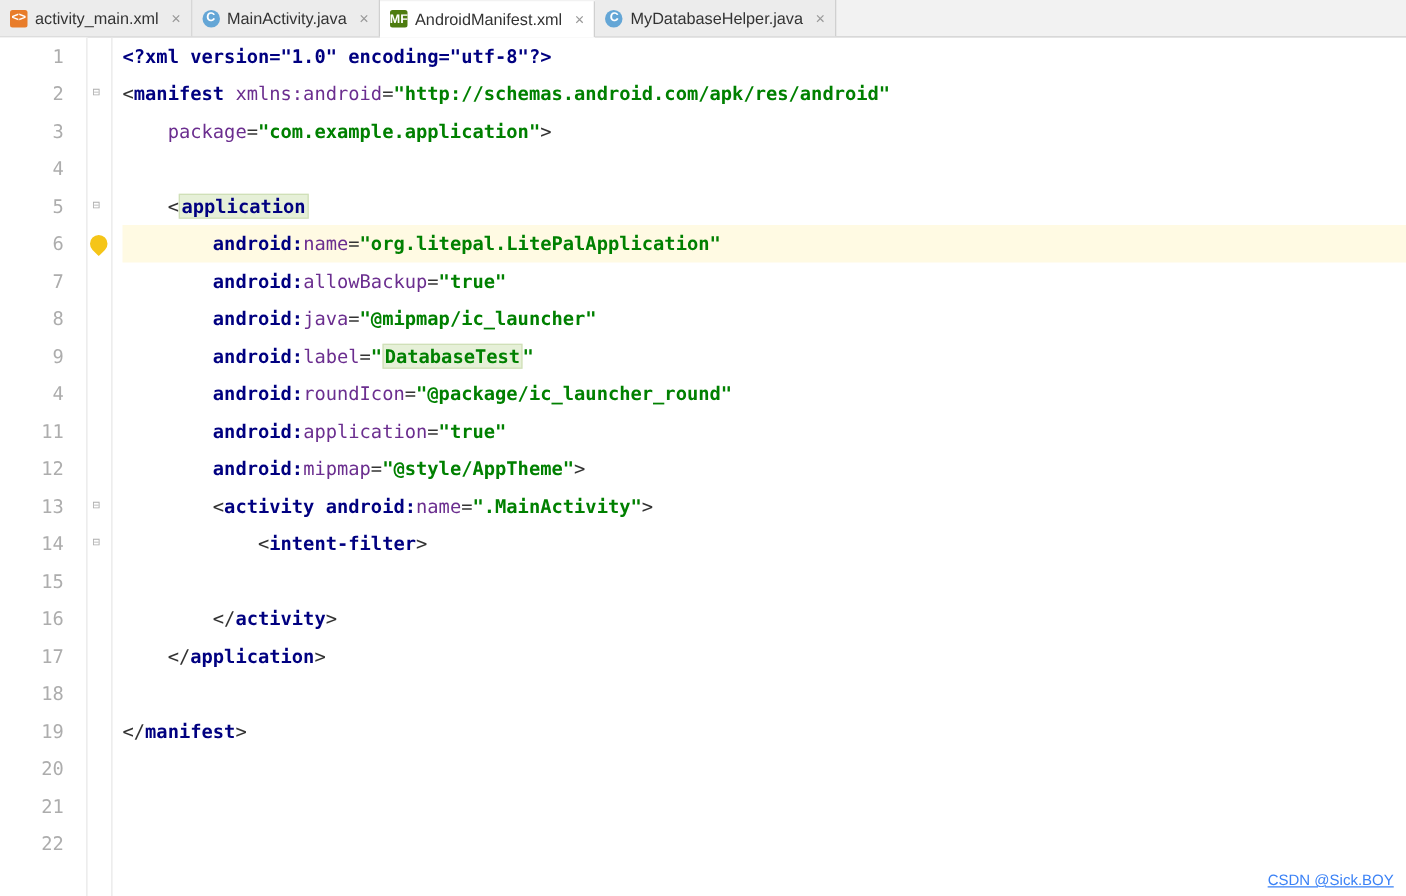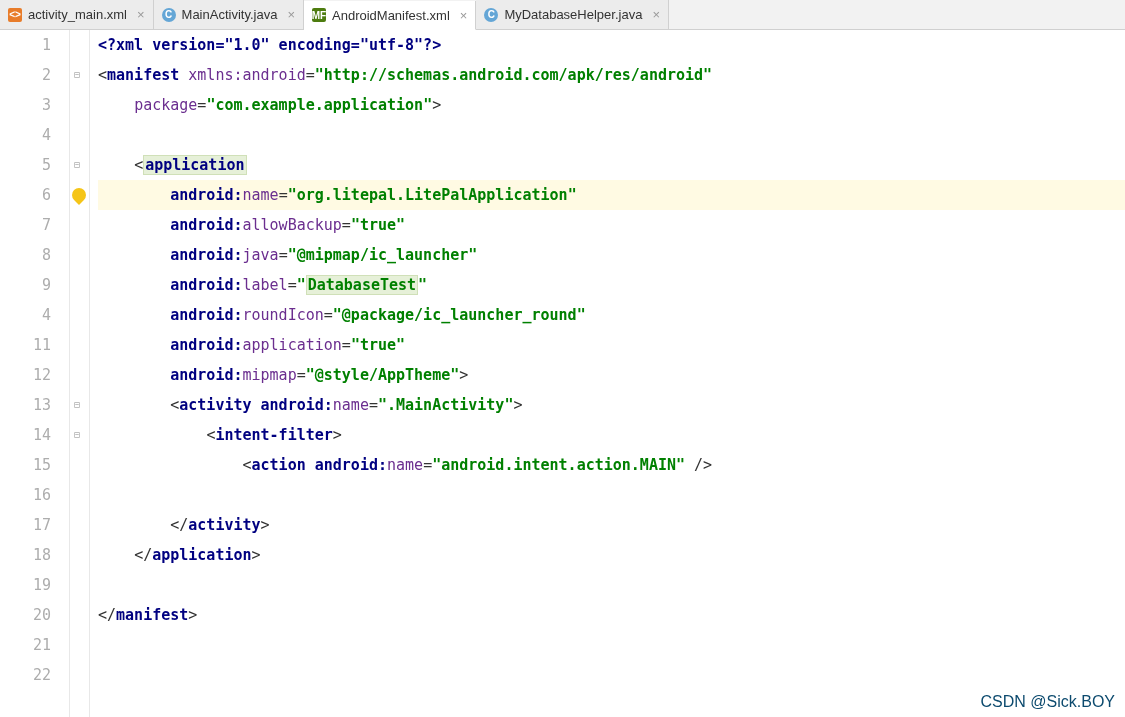--- a/index.html
+++ b/index.html
@@ -116,23 +116,24 @@
 }
 .c-tag { color: #000080; font-weight: bold; }
 .c-attr { color: #6b2e8f; font-weight: normal; }
 .c-ns { color: #000080; font-weight: bold; text-align: center; }
 .c-str { color: #008000; font-weight: bold; }
 .c-punct { color: #333; }
 .watermark {
   position: absolute;
   bottom: 6px;
   right: 10px;
-  color: #0c4a6e;
+  color: #3b82f6;
   font-family: sans-serif;
-  font-size: 16px;
+  font-size: 12px;
+  text-decoration: underline;
 }
 .bluebar {
   position:absolute;
   left:0;
   top:490px;
   width:4px;
   height:30px;
   background:#4a86e8;
 }
 </style>
@@ -207,21 +208,20 @@
     <div class="line">    <span class="c-punct">&lt;</span><span class="c-tag hl-box">application</span></div>
     <div class="line hl-line">        <span class="c-ns">android:</span><span class="c-attr">name</span><span class="c-punct">=</span><span class="c-str">"<span>org.litepal.LitePalApplication</span>"</span></div>
     <div class="line">        <span class="c-ns">android:</span><span class="c-attr">allowBackup</span><span class="c-punct">=</span><span class="c-str">"<span>true</span>"</span></div>
     <div class="line">        <span class="c-ns">android:</span><span class="c-attr">java</span><span class="c-punct">=</span><span class="c-str">"<span>@mipmap/ic_launcher</span>"</span></div>
     <div class="line">        <span class="c-ns">android:</span><span class="c-attr">label</span><span class="c-punct">=</span><span class="c-str">"<span class="hl-box">DatabaseTest</span>"</span></div>
     <div class="line">        <span class="c-ns">android:</span><span class="c-attr">roundIcon</span><span class="c-punct">=</span><span class="c-str">"<span>@package/ic_launcher_round</span>"</span></div>
     <div class="line">        <span class="c-ns">android:</span><span class="c-attr">application</span><span class="c-punct">=</span><span class="c-str">"<span>true</span>"</span></div>
     <div class="line">        <span class="c-ns">android:</span><span class="c-attr">mipmap</span><span class="c-punct">=</span><span class="c-str">"<span>@style/AppTheme</span>"</span><span class="c-punct">&gt;</span></div>
     <div class="line">        <span class="c-punct">&lt;</span><span class="c-tag">activity</span> <span class="c-ns">android:</span><span class="c-attr">name</span><span class="c-punct">=</span><span class="c-str">"<span>.MainActivity</span>"</span><span class="c-punct">&gt;</span></div>
     <div class="line">            <span class="c-punct">&lt;</span><span class="c-tag">intent-filter</span><span class="c-punct">&gt;</span></div>
-    <div class="line">                <span class="c-punct">&lt;</span><span class="c-tag">action</span> <span class="c-ns">android:</span><span class="c-attr">name</span><span class="c-punct">=</span><span class="c-str">"<span>android.intent.action.MAIN</span>"</span> <span class="c-punct">/&gt;</span></div>
     <div class="line"></div>
     <div class="line">        <span class="c-punct">&lt;/</span><span class="c-tag">activity</span><span class="c-punct">&gt;</span></div>
     <div class="line">    <span class="c-punct">&lt;/</span><span class="c-tag">application</span><span class="c-punct">&gt;</span></div>
     <div class="line"></div>
     <div class="line"><span class="c-punct">&lt;/</span><span class="c-tag">manifest</span><span class="c-punct">&gt;</span></div>
   </div>
 </div>
 
 <div class="watermark">CSDN @Sick.BOY</div>
 

